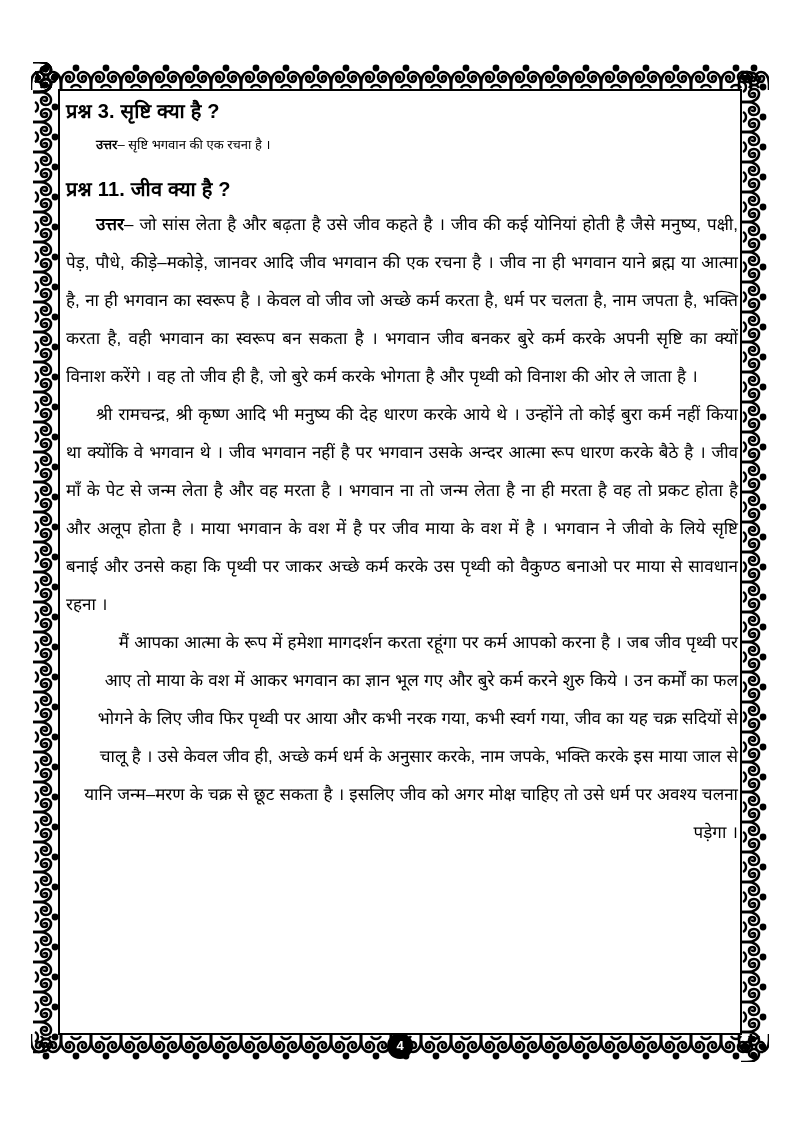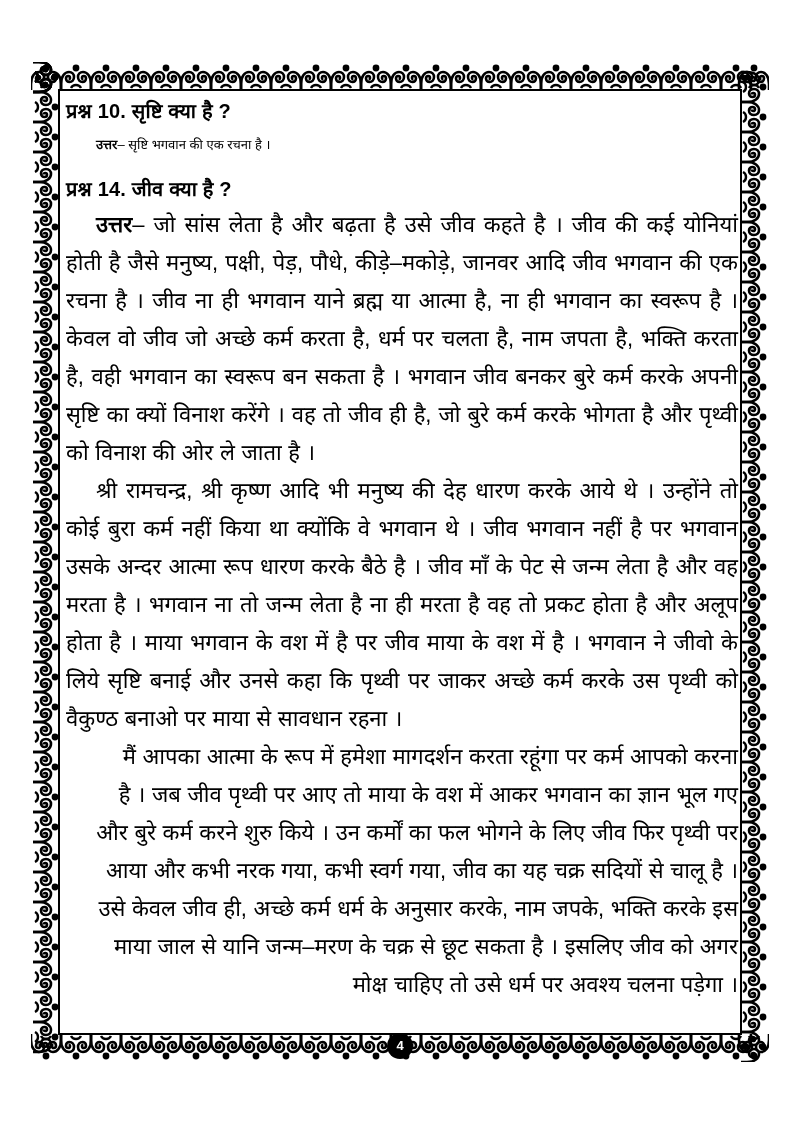--- a/index.html
+++ b/index.html
@@ -116,21 +116,21 @@
     line-height: 34px;
     margin: 0;
     text-indent: 30px;
   }
   .answer-line .lead {
     font-weight: bold;
   }
 
   .body-para {
     font-family: "Liberation Sans", "DejaVu Sans", sans-serif;
-    font-size: 22px;
+    font-size: 17px;
     line-height: 38px;
     margin: 0;
     text-align: justify;
     text-justify: inter-word;
     text-indent: 30px;
     word-spacing: 0.5px;
   }
   .body-para .lead { font-weight: bold; }
   .body-para:last-child { text-align: right; margin-left: 16px; }
 </style>
@@ -305,25 +305,25 @@
       </svg>
     </div>
 
     <div class="inner-rule"></div>
 
     <div class="page-badge">4</div>
   </div>
 
   <div class="content">
 
-    <h2 class="q-heading">प्रश्न 10. सृष्टि क्या है ?</h2>
+    <h2 class="q-heading">प्रश्न 3. सृष्टि क्या है ?</h2>
 
     <p class="answer-line"><span class="lead">उत्तर</span><span>– सृष्टि भगवान की एक  रचना है ।</span></p>
 
-    <h2 class="q-heading second">प्रश्न 14. जीव क्या है ?</h2>
+    <h2 class="q-heading second">प्रश्न 11. जीव क्या है ?</h2>
 
     <p class="body-para"><span class="lead">उत्तर</span><span>– जो सांस लेता है और बढ़ता है उसे जीव कहते है । जीव की कई योनियां होती है जैसे मनुष्य, पक्षी, पेड़, पौधे, कीड़े–मकोड़े, जानवर आदि  जीव भगवान की एक रचना है । जीव ना ही भगवान याने ब्रह्म या आत्मा है, ना ही भगवान का स्वरूप है । केवल वो जीव जो अच्छे कर्म करता है, धर्म पर चलता है, नाम जपता है,  भक्ति करता है,  वही  भगवान का स्वरूप बन सकता है । भगवान जीव बनकर बुरे कर्म करके अपनी सृष्टि का क्यों विनाश करेंगे । वह तो जीव ही है, जो बुरे  कर्म करके भोगता है  और पृथ्वी को विनाश की ओर ले जाता है ।</span></p>
 
     <p class="body-para">श्री रामचन्द्र, श्री कृष्ण आदि भी मनुष्य की  देह धारण करके आये थे । उन्होंने तो कोई बुरा कर्म नहीं किया था क्योंकि वे भगवान थे । जीव भगवान नहीं है पर भगवान उसके अन्दर आत्मा रूप धारण करके बैठे है । जीव माँ के पेट से जन्म लेता है और वह मरता है । भगवान ना तो जन्म लेता है ना ही मरता है वह तो प्रकट होता है और अलूप  होता  है । माया भगवान के वश में है पर जीव माया के वश में  है । भगवान ने जीवो के लिये सृष्टि बनाई और उनसे कहा कि  पृथ्वी पर जाकर अच्छे कर्म करके  उस पृथ्वी को वैकुण्ठ बनाओ पर माया से सावधान रहना ।</p>
 
     <p class="body-para">मैं आपका आत्मा के रूप में हमेशा मागदर्शन करता रहूंगा  पर कर्म आपको करना है । जब जीव पृथ्वी पर आए तो माया के वश में आकर भगवान का ज्ञान भूल गए और बुरे कर्म करने शुरु किये । उन कर्मों का फल भोगने के लिए जीव फिर पृथ्वी पर आया और कभी नरक गया, कभी स्वर्ग गया, जीव का यह चक्र सदियों से चालू है । उसे केवल जीव ही, अच्छे कर्म धर्म के अनुसार करके, नाम जपके, भक्ति करके इस माया जाल से  यानि जन्म–मरण के चक्र से छूट सकता है । इसलिए जीव को अगर मोक्ष चाहिए तो उसे धर्म पर अवश्य चलना पड़ेगा ।</p>
 
   </div>
 
 </div>

